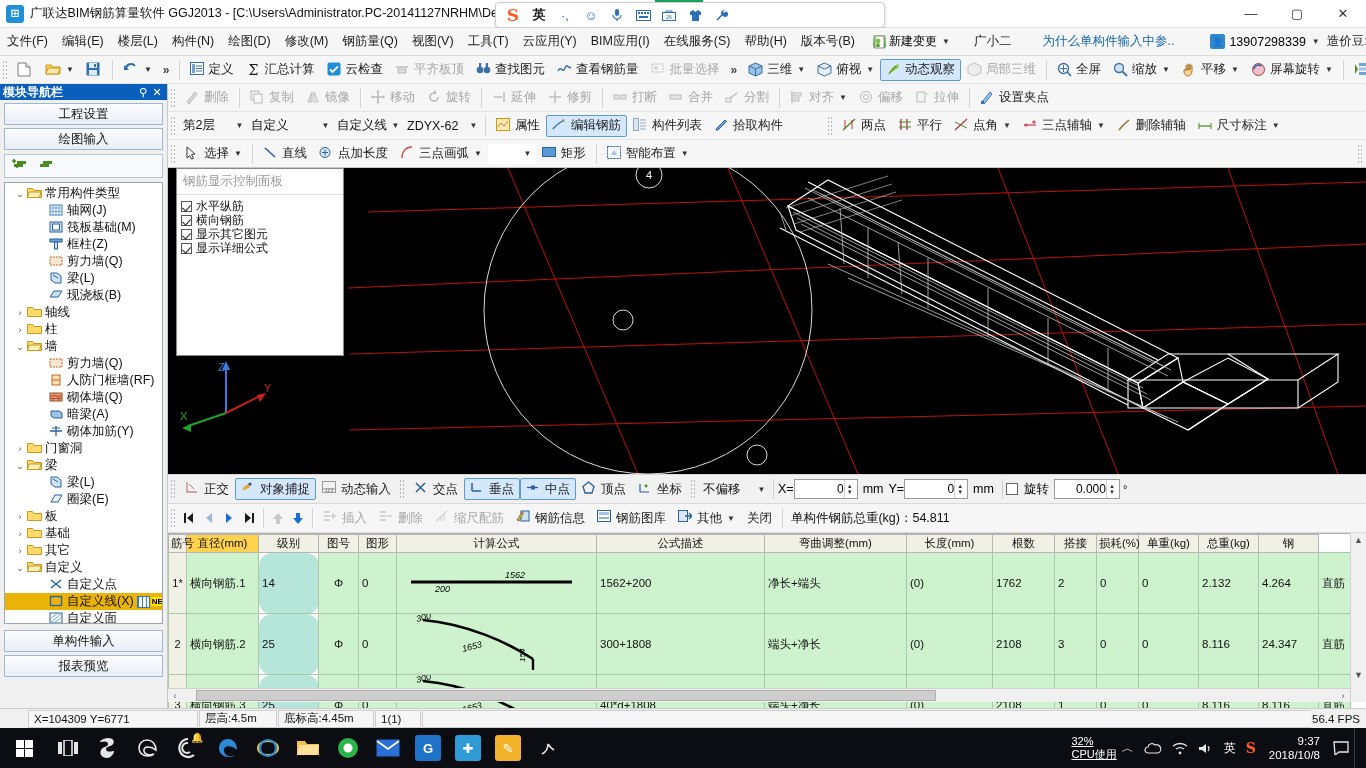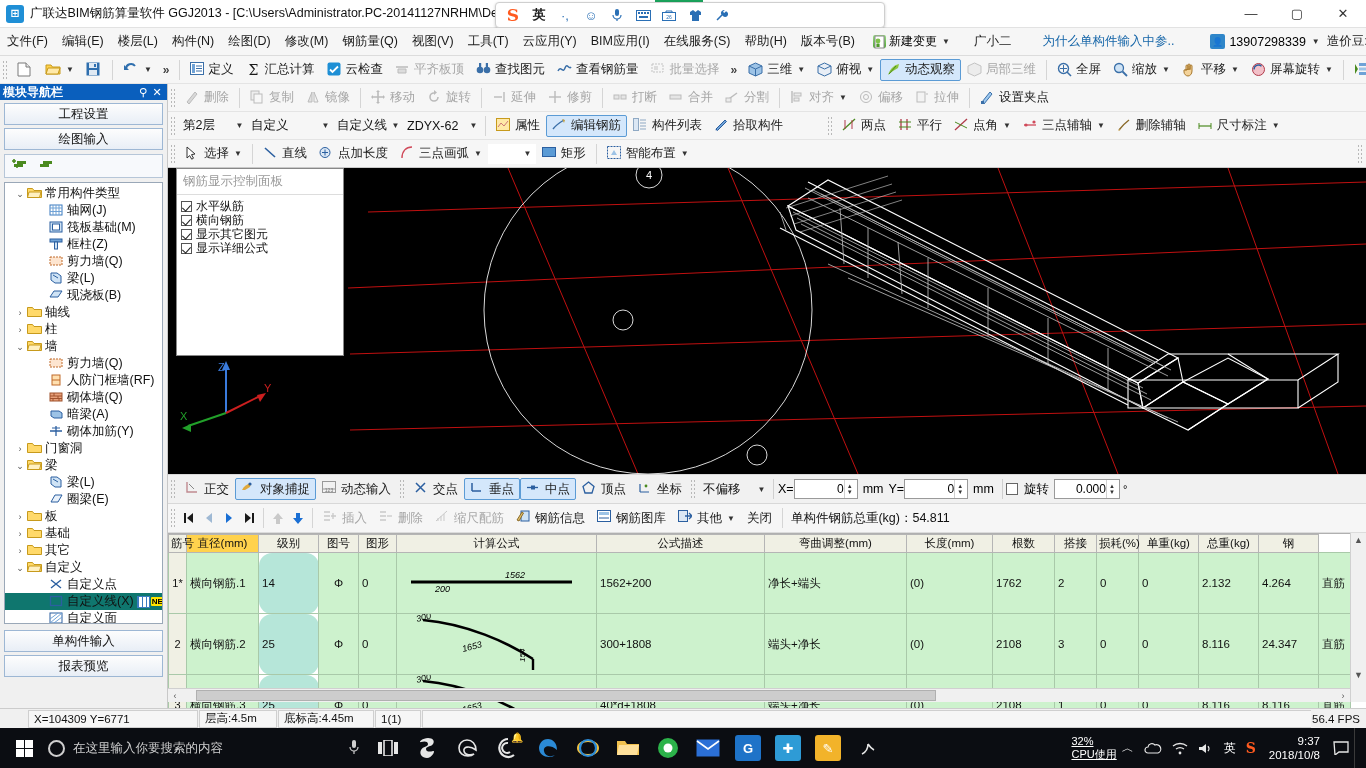--- a/index.html
+++ b/index.html
@@ -102,21 +102,21 @@
   .lp-title .sp{flex:1;}
   .lp-title .b{width:14px;text-align:center;font-size:11px;}
   .lp-btn { margin:3px 4px 0 4px; height:22px;border:1px solid #9db7d4;
             background:linear-gradient(#fdfdfd,#e8eef6);
             display:flex;align-items:center;justify-content:center;font-size:12.5px;color:#111;}
   .lp-toolstrip { margin:4px 4px 0 4px; height:24px;border:1px solid #b6c6d8;background:#f7f9fc;
                   display:flex;align-items:center;gap:8px;padding-left:6px;}
   .tree { margin:4px; background:#fff; border:1px solid #9aa8b8; height:442px; overflow:hidden;
           padding:2px 0; position:relative;}
   .tnode { display:flex;align-items:center;height:17px;font-size:12.5px;color:#111;white-space:nowrap;}
-  .tnode.sel { background:#0f766e; }
+  .tnode.sel { background:#eab308; }
   .tw { width:14px;text-align:center;color:#555;font-size:9px;flex:none;}
   .tindent { flex:none; }
   .tfolder { width:15px;height:13px;flex:none;margin-right:3px;}
   .tlabel { font-size:12.5px; }
   .badge-new { background:#ffe400;color:#000;font-size:8px;font-weight:bold;padding:0 1px;
                margin-left:1px;border-radius:1px;line-height:9px;}
   .mini-grid { width:13px;height:12px;background:#fff;border:1px solid #3a7bbf;
                background-image:linear-gradient(90deg,#3a7bbf 1px,transparent 1px);
                background-size:4px 100%;margin-left:3px;flex:none;}
 
@@ -1526,31 +1526,20 @@
 
   <div class="taskbar">
     <div class="tb-start">
       <div class="win-logo">
           <div></div>
           <div></div>
           <div></div>
           <div></div>
         </div>
     </div>
-    <div class="searchbox">
-      <div class="circ"></div>
-      <div class="sph">在这里输入你要搜索的内容</div>
-      <div class="mic">
-        <svg width="12" height="16" viewBox="0 0 12 16">
-            <rect x="4" y="1" width="4" height="8" rx="2" fill="#cfcfcf"></rect>
-            <path d="M2 8a4 4 0 008 0" stroke="#cfcfcf" fill="none" stroke-width="1.2"></path>
-            <line x1="6" y1="12" x2="6" y2="15" stroke="#cfcfcf" stroke-width="1.2"></line>
-          </svg>
-      </div>
-    </div>
     <div class="tsk">
       <svg width="20" height="16" viewBox="0 0 20 16">
           <rect x="0" y="2" width="4" height="12" fill="#e6e6e6"></rect>
           <rect x="6" y="0" width="8" height="16" fill="none" stroke="#e6e6e6" stroke-width="1.6"></rect>
           <rect x="16" y="2" width="4" height="12" fill="#e6e6e6"></rect>
         </svg>
     </div>
     <div class="tsk">
       <svg width="24" height="22" viewBox="0 0 24 22">
           <path d="M12 1c5 0 7 3 5 6s-7 2-7 5 4 3 7 2-1 7-6 7-8-4-6-8 7-3 7-6-4-3-7-2 1-4 7-4z" fill="#e6e6e6"></path>

